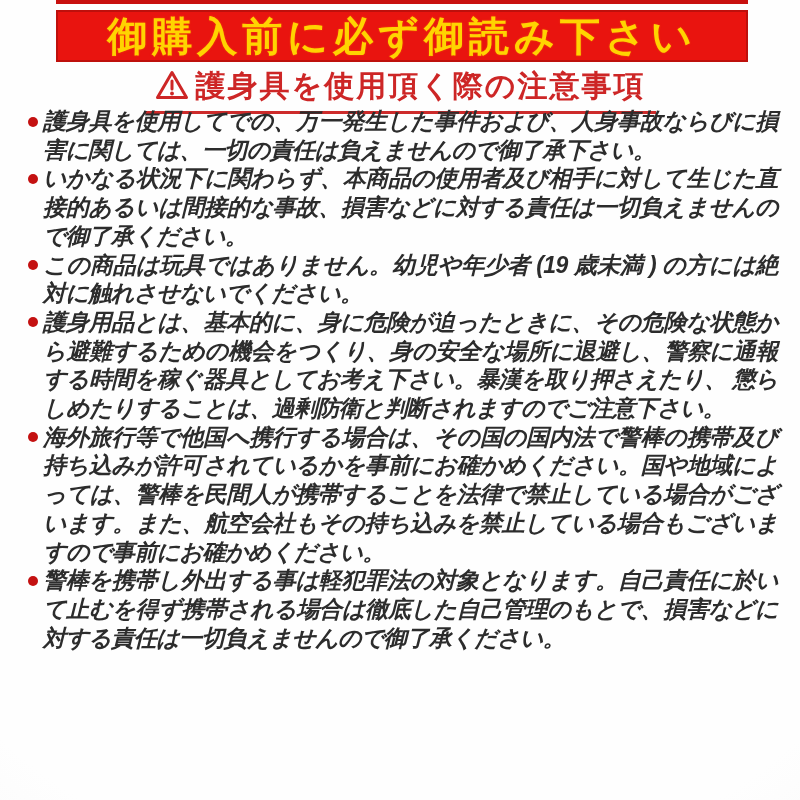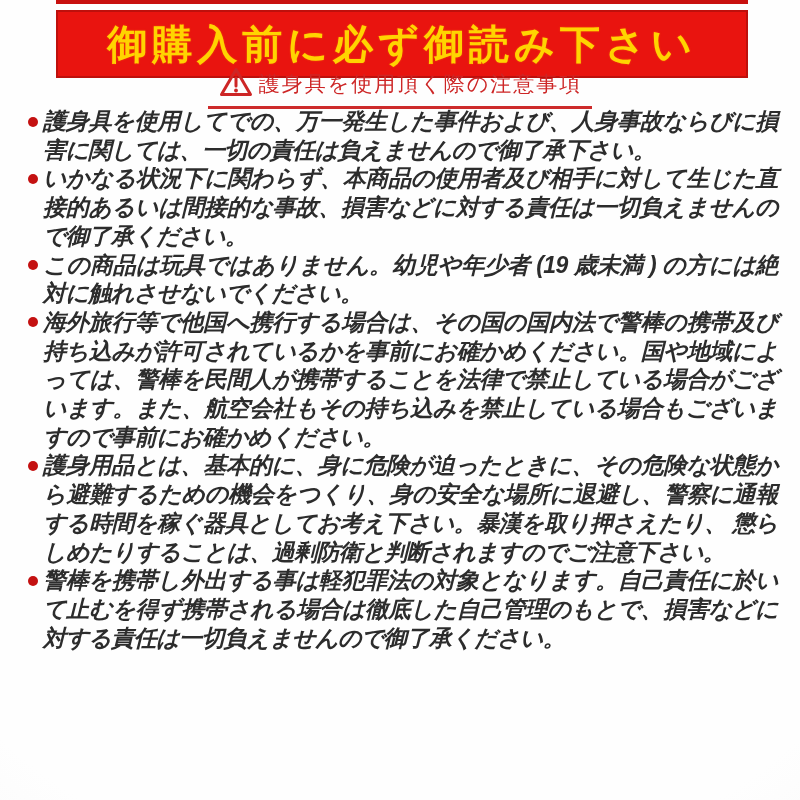--- a/index.html
+++ b/index.html
@@ -16,21 +16,21 @@
   }
   .top-strip {
     position: absolute;
     top: 0; left: 56px;
     width: 692px; height: 4px;
     background: #c8100e;
   }
   .banner {
     position: absolute;
     top: 10px; left: 56px;
-    width: 692px; height: 68px;
+    width: 692px; height: 52px;
     box-sizing: border-box;
     background: #e9140f;
     border: 2px solid #be100c;
     display: flex;
     align-items: center;
     justify-content: center;
   }
   .banner-text {
     color: #ffd400;
     font-size: 40px;
@@ -48,22 +48,22 @@
   }
   .heading-inner {
     display: inline-flex;
     align-items: center;
     gap: 5px;
     padding: 0 10px 4px 10px;
     border-bottom: 3px solid #cd2b2b;
   }
   .heading-text {
     color: #cd2626;
-    font-size: 21px;
-    font-weight: normal;
+    font-size: 30px;
+    font-weight: bold;
     letter-spacing: 2px;
     white-space: nowrap;
   }
   .warn-icon { display: inline-block; }
   .notices {
     position: absolute;
     top: 107px; left: 28px;
     width: 750px;
     margin: 0; padding: 0;
     list-style: none;
@@ -119,25 +119,25 @@
     <li class="notice-item">
       <span class="bullet-dot"></span>
       <span>いかなる状況下に関わらず、本商品の使用者及び相手に対して生じた直接的あるいは間接的な事故、損害などに対する責任は一切負えませんので御了承ください。</span>
     </li>
     <li class="notice-item">
       <span class="bullet-dot"></span>
       <span>この商品は玩具ではありません。幼児や年少者 (19 歳未満 ) の方には絶対に触れさせないでください。</span>
     </li>
     <li class="notice-item">
       <span class="bullet-dot"></span>
-      <span>海外旅行等で他国へ携行する場合は、その国の国内法で警棒の携帯及び持ち込みが許可されているかを事前にお確かめください。国や地域によっては、警棒を民間人が携帯することを法律で禁止している場合がございます。また、航空会社もその持ち込みを禁止している場合もございますので事前にお確かめください。</span>
+      <span>護身用品とは、基本的に、身に危険が迫ったときに、その危険な状態から避難するための機会をつくり、身の安全な場所に退避し、警察に通報する時間を稼ぐ器具としてお考え下さい。暴漢を取り押さえたり、 懲らしめたりすることは、過剰防衛と判断されますのでご注意下さい。</span>
     </li>
     <li class="notice-item">
       <span class="bullet-dot"></span>
-      <span>護身用品とは、基本的に、身に危険が迫ったときに、その危険な状態から避難するための機会をつくり、身の安全な場所に退避し、警察に通報する時間を稼ぐ器具としてお考え下さい。暴漢を取り押さえたり、 懲らしめたりすることは、過剰防衛と判断されますのでご注意下さい。</span>
+      <span>海外旅行等で他国へ携行する場合は、その国の国内法で警棒の携帯及び持ち込みが許可されているかを事前にお確かめください。国や地域によっては、警棒を民間人が携帯することを法律で禁止している場合がございます。また、航空会社もその持ち込みを禁止している場合もございますので事前にお確かめください。</span>
     </li>
     <li class="notice-item">
       <span class="bullet-dot"></span>
       <span>警棒を携帯し外出する事は軽犯罪法の対象となります。自己責任に於いて止むを得ず携帯される場合は徹底した自己管理のもとで、損害などに対する責任は一切負えませんので御了承ください。</span>
     </li>
   </ul>
 
 </div>
 
 </body></html>

